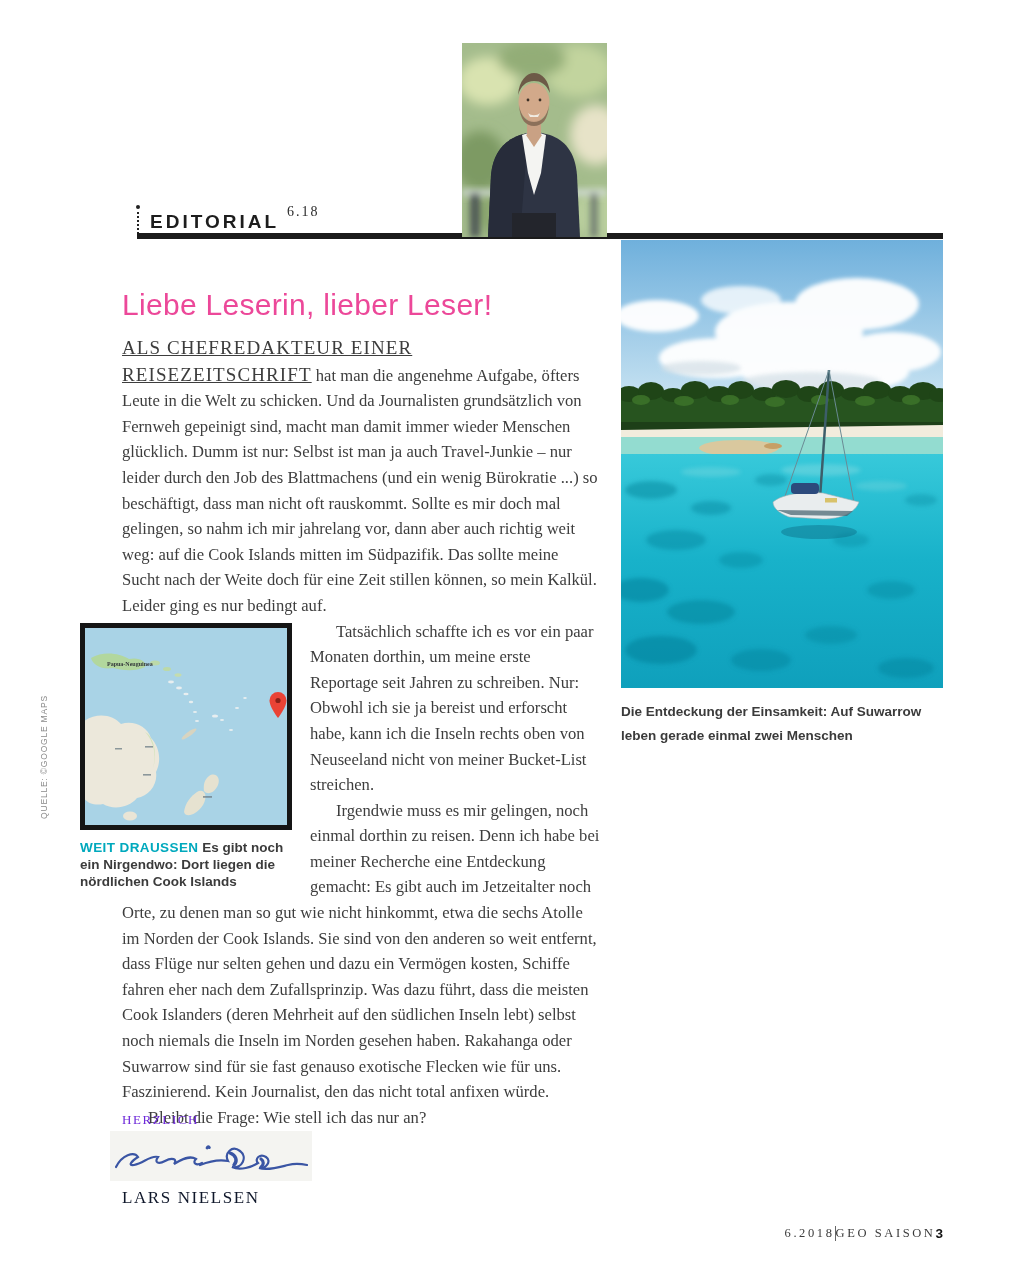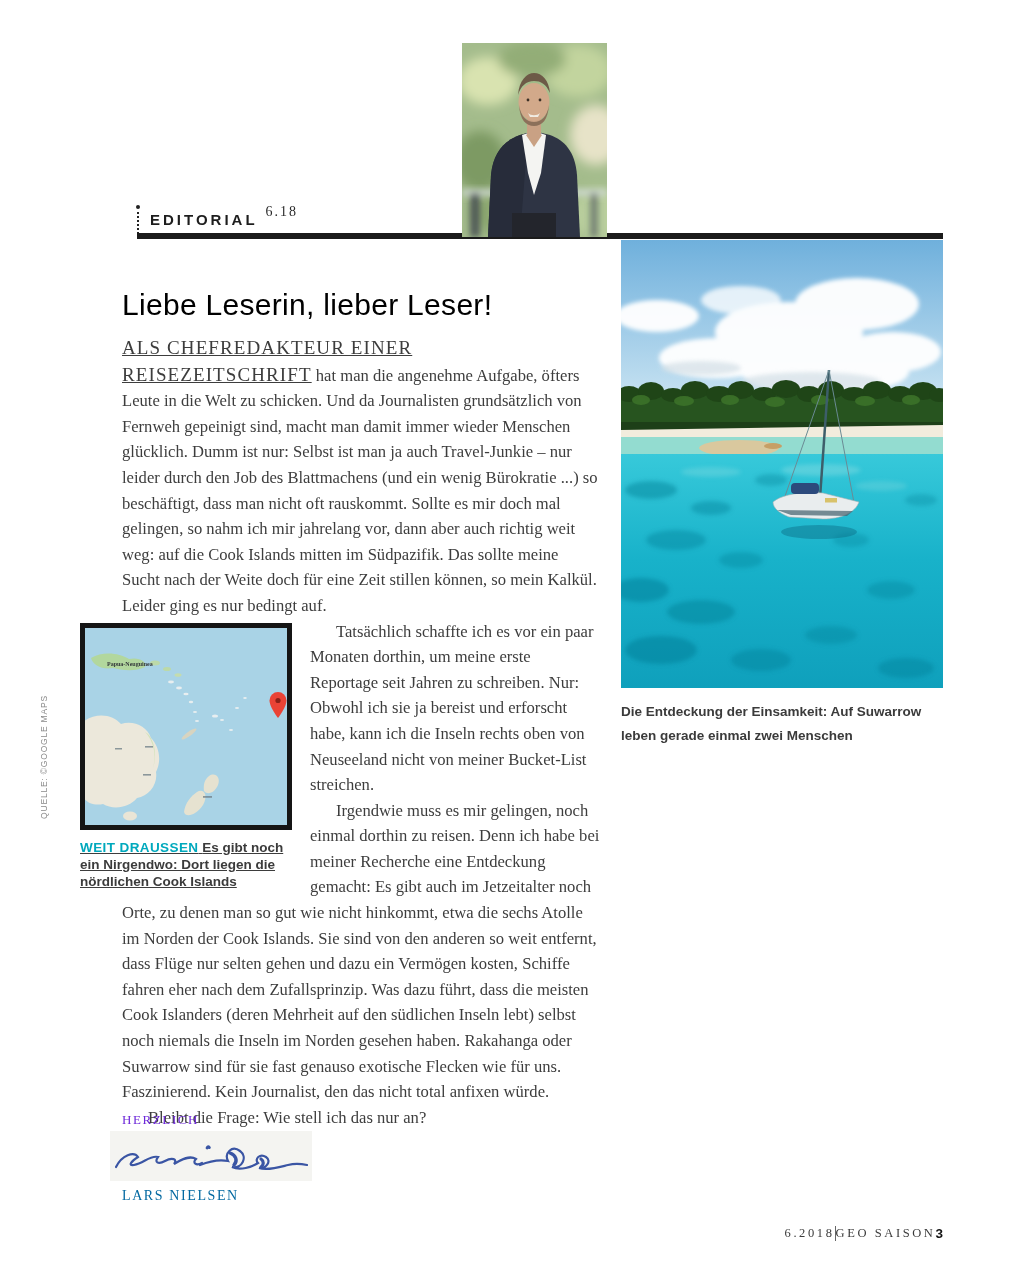--- a/index.html
+++ b/index.html
@@ -5,58 +5,58 @@
   html,body{margin:0;padding:0;background:#ffffff;}
   .page{position:relative;width:1009px;height:1280px;background:#ffffff;overflow:hidden;
         font-family:"Liberation Sans",sans-serif;}
 
   
   .ed-dotline{position:absolute;left:137px;top:212px;height:22px;width:0;
               border-left:2px dotted #222;}
   .ed-dotline::before{content:"";position:absolute;left:-3px;top:-7px;width:4px;height:4px;
               border-radius:50%;background:#222;}
   .ed-header{position:absolute;left:150px;top:211px;display:flex;align-items:flex-start;z-index:2;}
-  .ed-title{font-weight:800;font-size:15px;letter-spacing:3px;color:#1d1d1d;}
+  .ed-title{font-weight:800;font-size:19px;letter-spacing:3px;color:#1d1d1d;}
   .ed-issue{font-family:"Liberation Serif",serif;font-size:14px;letter-spacing:2px;color:#2a2a2a;
             margin-left:8px;position:relative;top:-7px;}
   .rule{position:absolute;left:137px;top:233px;width:806px;height:6px;background:#1b1b1b;z-index:1;}
 
   
   .portrait{position:absolute;left:462px;top:43px;width:145px;height:194px;z-index:3;overflow:hidden;}
 
   
   .hero{position:absolute;left:621px;top:240px;width:322px;height:448px;overflow:hidden;}
   .hero-caption{position:absolute;left:621px;top:700px;width:322px;
                 font-weight:700;font-size:13.5px;line-height:24px;color:#3b3b3b;}
 
   
   .column{position:absolute;left:122px;top:288px;width:478px;}
-  .headline{font-weight:400;font-size:30px;letter-spacing:0.3px;color:#000000;margin:0 0 13px 0;}
+  .headline{font-weight:400;font-size:30px;letter-spacing:0.3px;color:#ec4899;margin:0 0 13px 0;}
   .article{font-family:"Liberation Serif",serif;font-size:16.6px;line-height:25.6px;color:#3d3d3d;}
   .article p{margin:0;}
   .article p.ind{text-indent:26px;}
   .lead{font-size:19px;letter-spacing:1.1px;text-decoration:underline;}
 
   
-  .map-fig{float:left;width:212px;margin:4px 18px 6px -42px;text-decoration:underline;}
+  .map-fig{float:left;width:212px;margin:4px 18px 6px -42px;}
   .map-frame{width:212px;height:207px;border:5px solid #151515;box-sizing:border-box;background:#a9d3e6;}
   .map-caption{margin-top:9px;width:210px;font-family:"Liberation Sans",sans-serif;
                font-weight:700;font-size:13.5px;line-height:17px;color:#3b3b3b;}
   .map-label{color:#00a9bd;letter-spacing:0.4px;}
 
   
   .credit-vert{position:absolute;left:44px;top:757px;transform:translate(-50%,-50%) rotate(-90deg);
                white-space:nowrap;font-size:8.5px;letter-spacing:0.8px;color:#8a8a8a;}
 
   
   .salutation{position:absolute;left:122px;top:1112px;font-family:"Liberation Serif",serif;
               font-size:13px;letter-spacing:1.6px;color:#6d28d9;}
   .sig-wrap{position:absolute;left:110px;top:1131px;width:202px;height:50px;background:#f4f4f1;}
   .sig-name{position:absolute;left:122px;top:1188px;font-family:"Liberation Serif",serif;
-            font-size:14px;letter-spacing:1.6px;color:#0369a1;}
+            font-size:17px;letter-spacing:1.6px;color:#0f172a;}
 
   
   .footer{position:absolute;right:66px;top:1226px;display:flex;align-items:center;
           font-family:"Liberation Serif",serif;font-size:12.5px;letter-spacing:2.6px;color:#3a3a3a;}
   .footer .bar{width:1px;height:15px;background:#666;}
   .footer .pagenum{font-family:"Liberation Sans",sans-serif;font-weight:700;font-size:13.5px;
           letter-spacing:0;color:#111;}
 </style>
 </head>
 <body>

